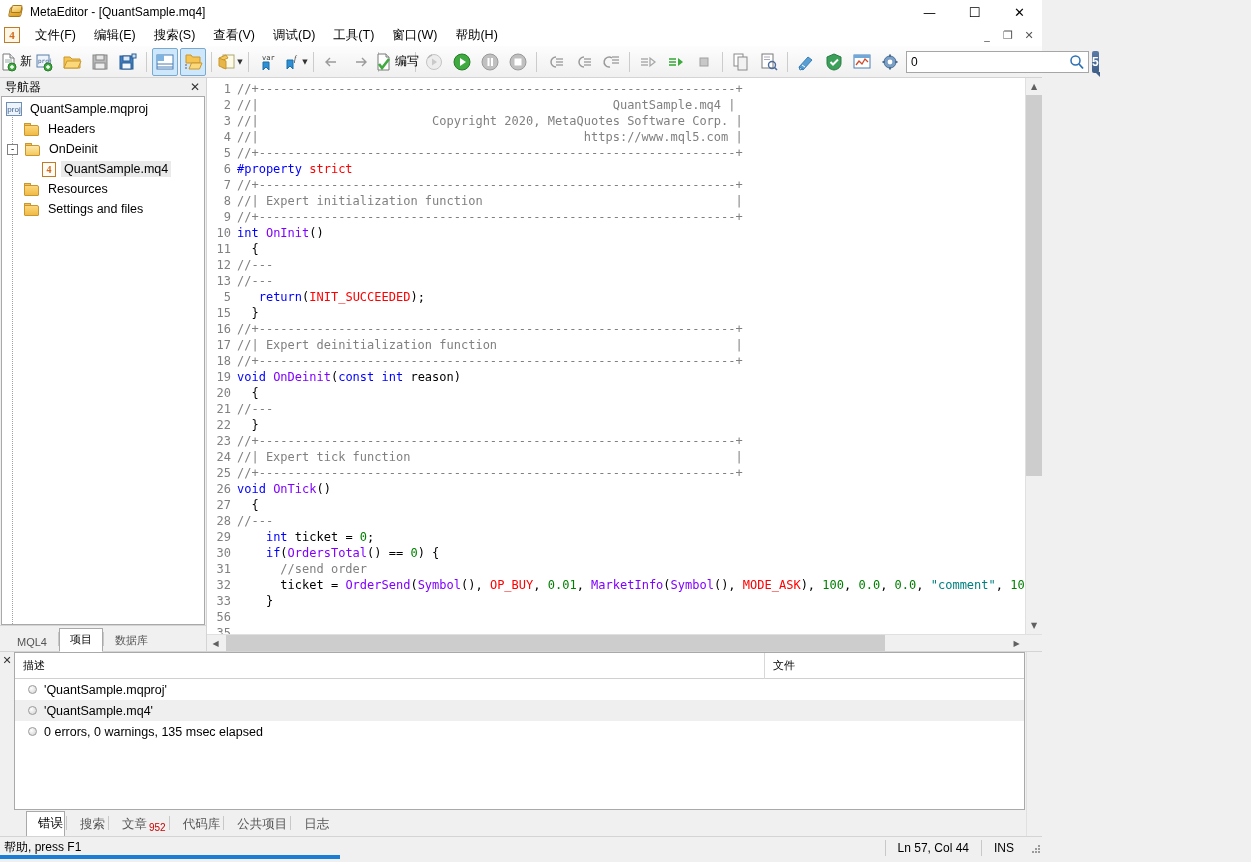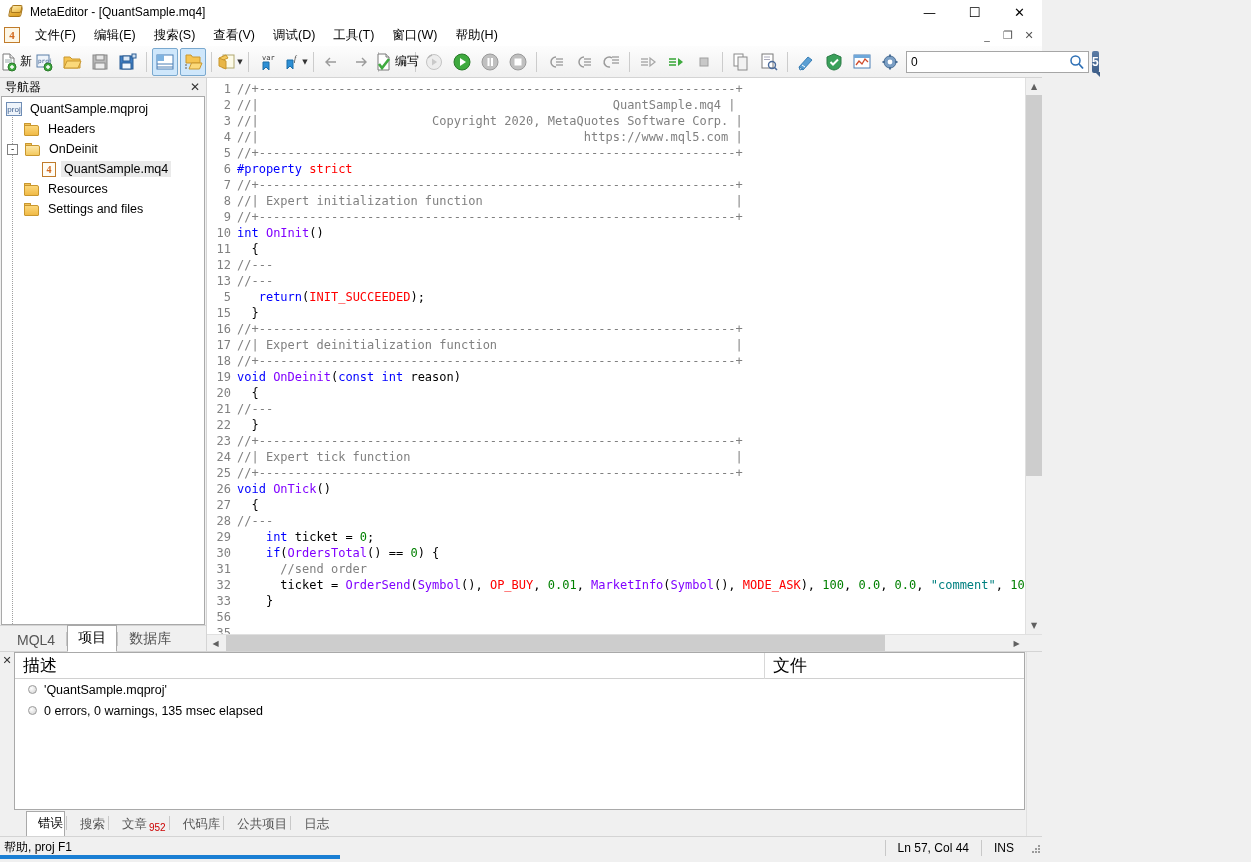--- a/index.html
+++ b/index.html
@@ -203,21 +203,21 @@
   }
   .guides { position:absolute; left:10px; top:20px; bottom:0; width:1px;
     border-left: 1px dotted #a0a0a0; }
 
   .nav-tabs {
     height: 26px; display:flex; align-items:flex-end;
     background:#f0f0f0; padding-left: 6px; flex: 0 0 26px;
     border-top: 1px solid #d4d4d4;
   }
   .navtab {
-    padding: 3px 10px 4px 10px; font-size:14px; color:#555;
+    padding: 3px 10px 4px 10px; font-size:11px; color:#555;
     border: 1px solid transparent; border-bottom:none;
     background: transparent; position:relative; top:1px;
   }
   .navtab.active {
     background:#ffffff; color:#000; border:1px solid #a9a9a9; border-bottom:1px solid #fff;
     z-index:2;
     text-align:right;
   }
   .navtab-sep { width:1px; height:14px; background:#c8c8c8; align-self:center; }
 
@@ -301,21 +301,21 @@
   .grid-wrap {
     flex:1 1 auto; background:#fff; border:1px solid #a9a9a9;
     display:flex; flex-direction:column; min-height:0; overflow:hidden;
     margin-right: 1px;
   }
   .grid-head {
     display:flex; height:26px; background:#ffffff;
     border-bottom:1px solid #d0d0d0; flex:0 0 26px; align-items:center;
   }
   .gh {
-    font-size:17px; color:#000; padding-left:8px;
+    font-size:11px; color:#000; padding-left:8px;
     border-right:1px solid #d8d8d8; height:26px; display:flex; align-items:center;
   }
   .gh.desc { flex: 0 0 750px; }
   .gh.file { flex: 0 0 370px; }
   .gh.line { flex: 0 0 62px; justify-content:flex-end; padding-right:8px; }
   .gh.col  { flex: 1 1 auto; justify-content:flex-end; padding-right:12px; }
   .grid-rows { flex:1 1 auto; overflow:hidden; }
   .grow {
     display:flex; align-items:center; height:21px; font-size:12.5px; color:#000;
     padding-left:13px;
@@ -857,20 +857,24 @@
           <div class="gh desc">描述</div>
           <div class="gh file">文件</div>
           <div class="gh line">行</div>
           <div class="gh col">列</div>
         </div>
         <div class="grid-rows">
           <div class="grow">
             <span class="bullet"></span>
             <span>'QuantSample.mqproj'</span>
           </div>
+          <div class="grow alt">
+            <span class="bullet"></span>
+            <span>'QuantSample.mq4'</span>
+          </div>
           <div class="grow">
             <span class="bullet"></span>
             <span>0 errors, 0 warnings, 135 msec elapsed</span>
           </div>
         </div>
       </div>
       <div class="toolbox-tabs">
         <div class="tbx-tab active">错误</div>
         <div class="tbx-sep"></div>
         <div class="tbx-tab">搜索</div>
@@ -881,21 +885,21 @@
         <div class="tbx-sep"></div>
         <div class="tbx-tab">公共项目</div>
         <div class="tbx-sep"></div>
         <div class="tbx-tab">日志</div>
       </div>
     </div>
     <div class="tbx-vscroll"></div>
   </div>
 
   <div class="statusbar">
-    <span class="st-left">帮助, proj F1</span>
+    <span class="st-left">帮助, press F1</span>
     <span class="st-right">
       <span class="st-cell">Ln 57, Col 44</span>
       <span class="st-cell">INS</span>
       <span class="st-grip">
         <svg width="14" height="14" viewBox="0 0 14 14">
           <g fill="#9a9a9a">
             <rect x="10" y="10" width="2" height="2"></rect>
               <rect x="7" y="10" width="2" height="2"></rect>
             <rect x="10" y="7" width="2" height="2"></rect>
               <rect x="4" y="10" width="2" height="2"></rect>

